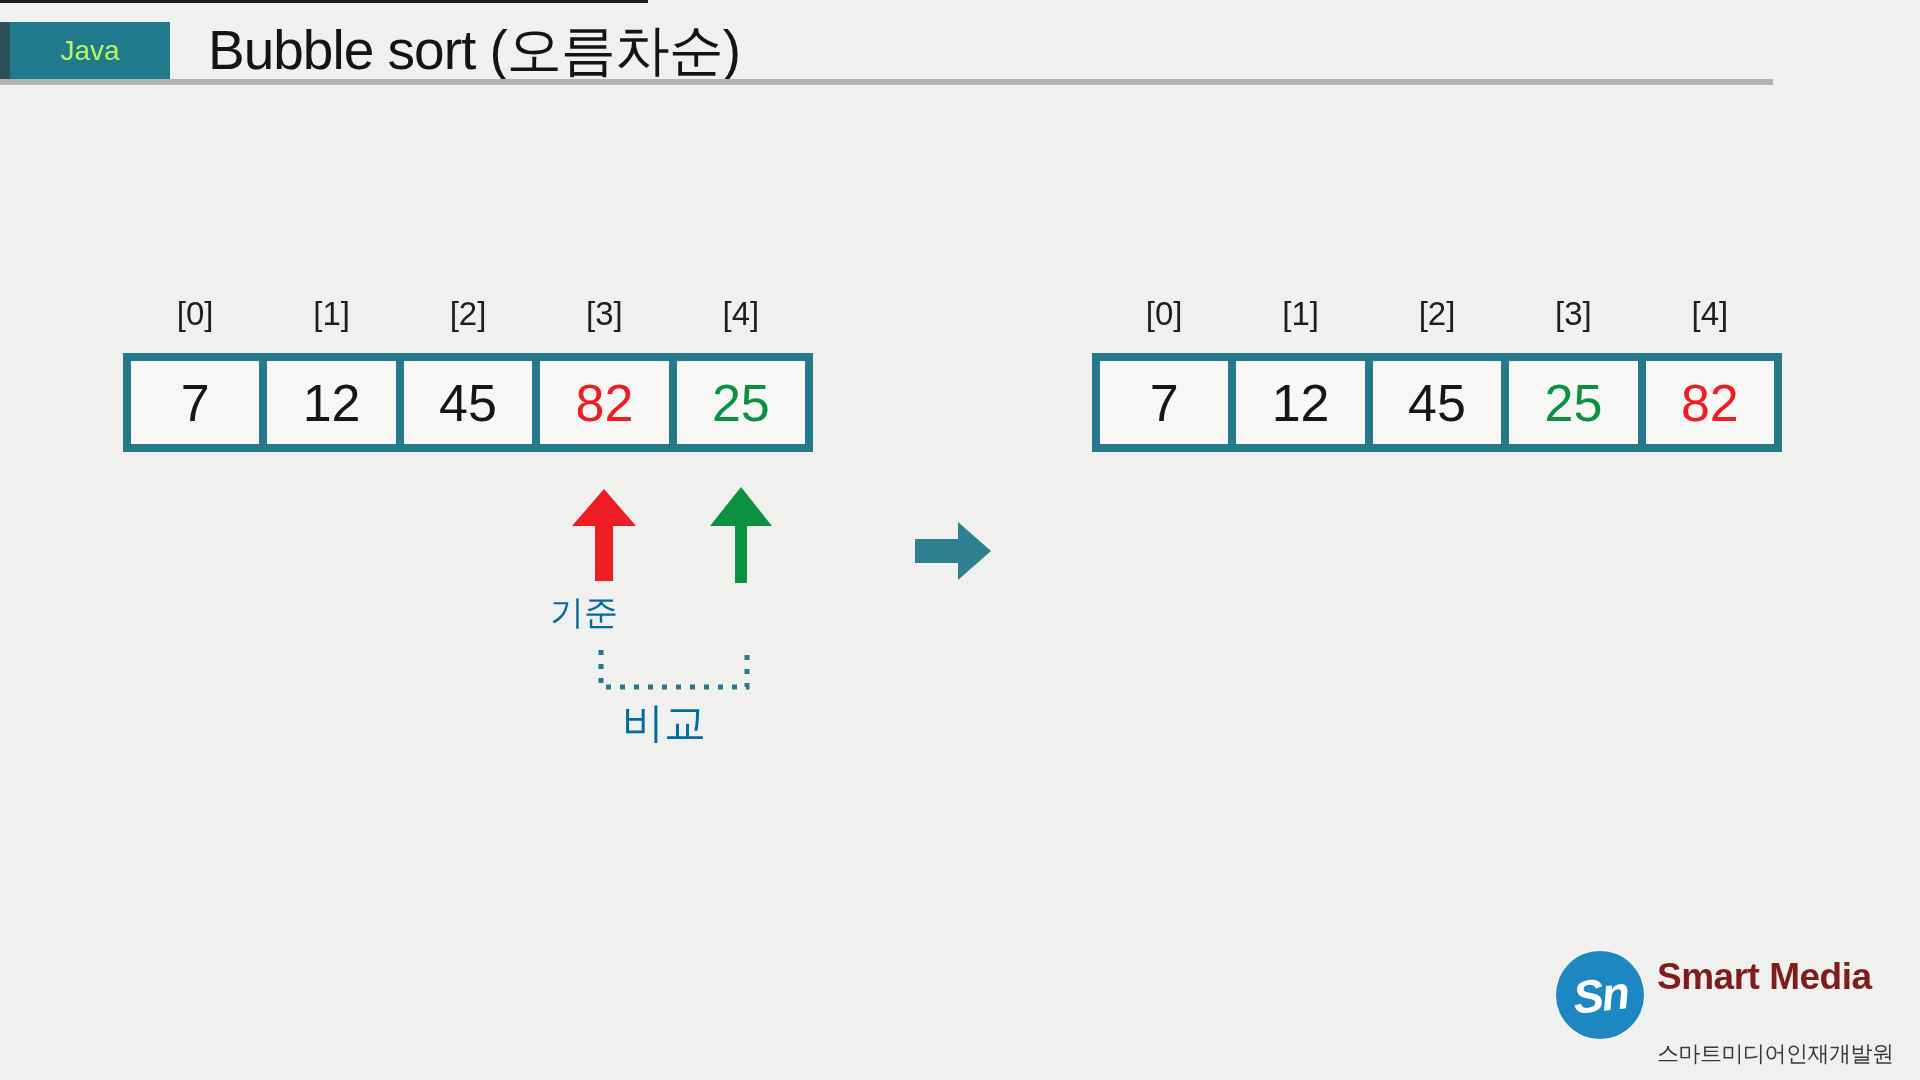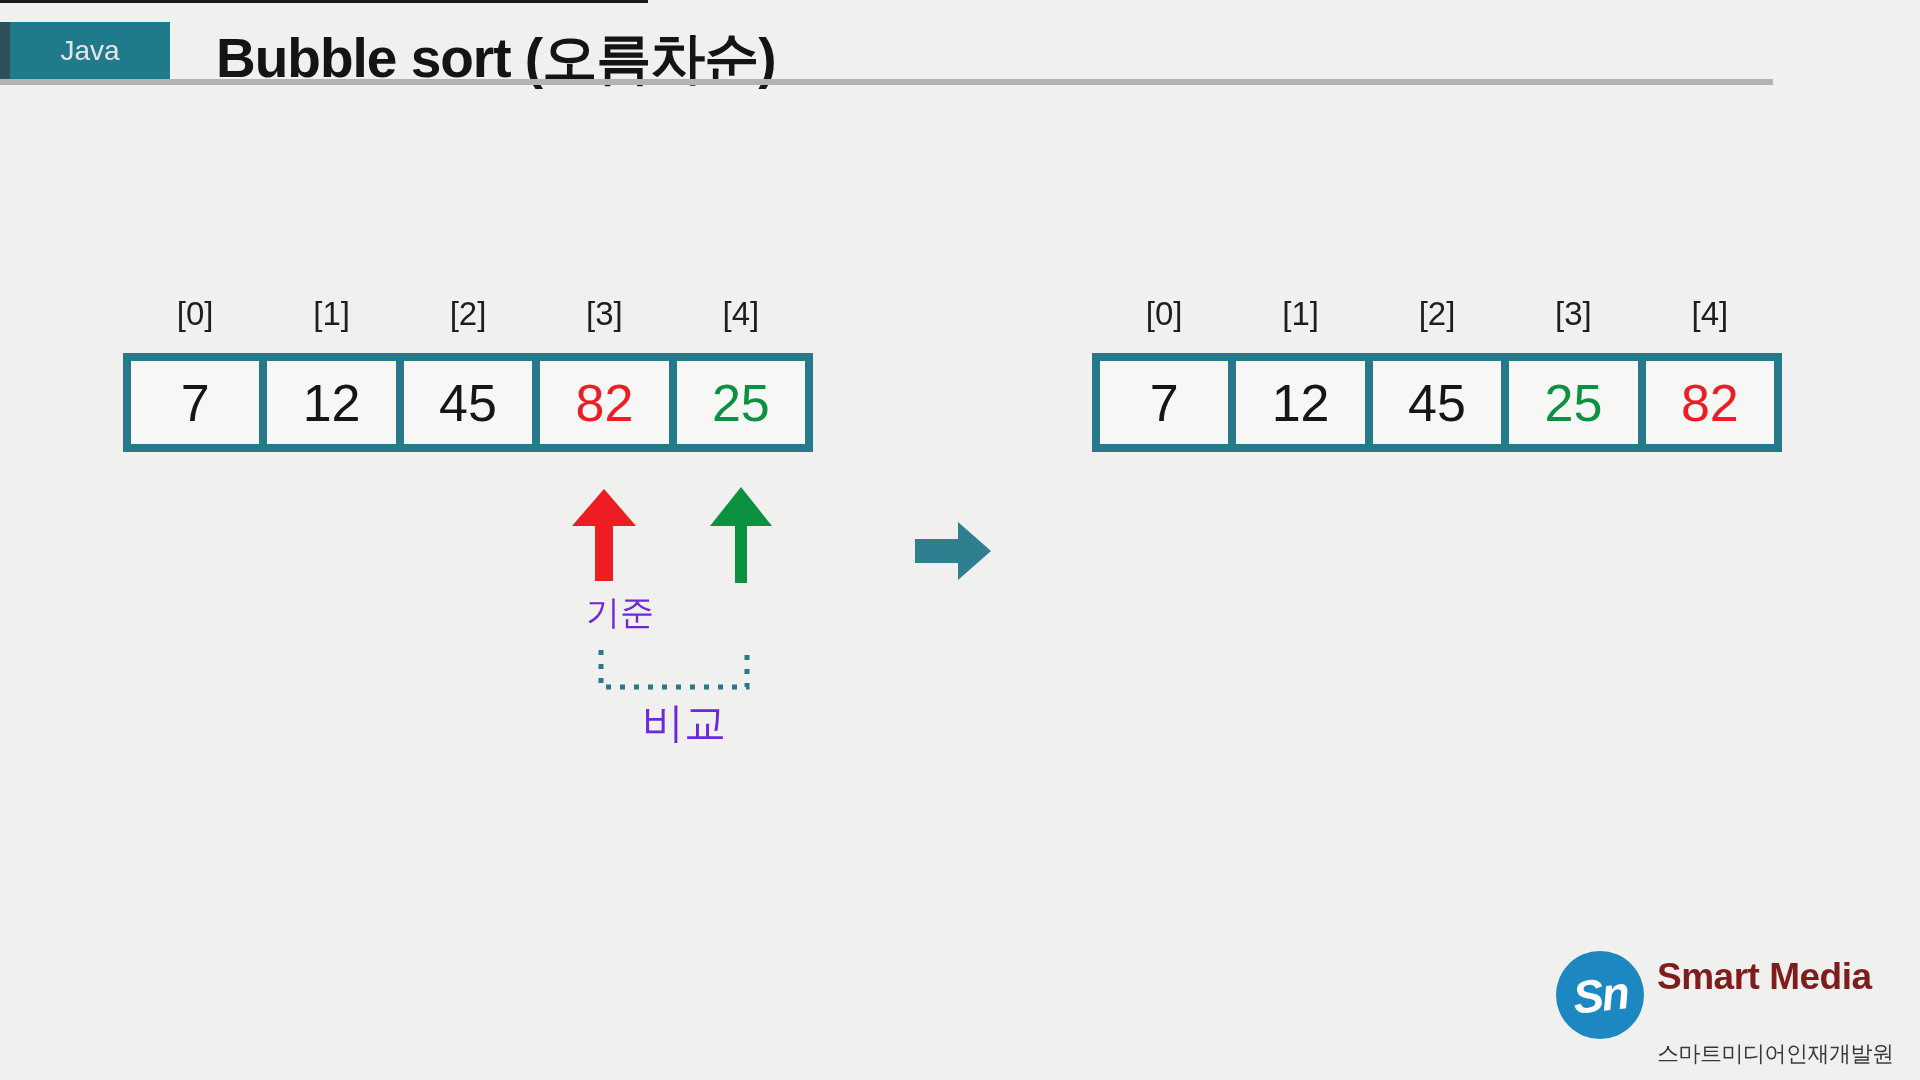--- a/index.html
+++ b/index.html
@@ -12,44 +12,44 @@
     font-family:"Liberation Sans","DejaVu Sans",sans-serif;
   }
   
   .top-accent{position:absolute;left:0;top:0;width:648px;height:3px;background:#1b1b1b;}
   .java-badge{
     position:absolute;left:0;top:22px;width:170px;height:60px;
     background:var(--badge-teal);box-sizing:border-box;border-left:10px solid #2c4f59;
   }
   .java-badge span{
     display:block;width:100%;height:100%;line-height:58px;text-align:center;
-    color:#e5e5e5;font-size:28px;
+    color:#bef264;font-size:28px;
   }
   .page-title{
-    position:absolute;left:200px;top:6px;margin:16px;
-    font-size:55px;font-weight:700;color:#141414;letter-spacing:-1px;white-space:nowrap;
+    position:absolute;left:200px;top:6px;margin:8px;
+    font-size:55px;font-weight:400;color:#141414;letter-spacing:-1px;white-space:nowrap;
   }
   .title-underline{position:absolute;left:0;top:79px;width:1773px;height:6px;background:#b3b3b1;}
   
   .array-group{position:absolute;width:690px;top:292px;}
   .array-group.before{left:123px;}
   .array-group.after{left:1092px;}
   .index-row{display:flex;gap:8px;padding:0 8px;height:44px;box-sizing:border-box;}
   .index-row span{flex:1;text-align:center;font-size:33px;color:#1e1e1e;line-height:44px;}
   .array-box{
     margin-top:17px;display:flex;gap:8px;padding:8px;height:83px;box-sizing:content-box;
     background:var(--teal);
   }
   .cell{
     flex:1;background:#f7f7f5;display:flex;align-items:center;justify-content:center;
   }
   .cell span{font-size:52px;color:#161616;}
   
   .annot{position:absolute;}
-  .label-kr{position:absolute;text-align:right;color:#6d28d9;}
+  .label-kr{position:absolute;text-align:left;color:#0369a1;}
   .label-reference{left:550px;top:590px;width:104px;font-size:34px;}
   .label-compare{left:622px;top:695px;width:104px;font-size:42px;}
   
   .logo-circle{
     position:absolute;left:1556px;top:951px;width:88px;height:88px;border-radius:50%;
     background:var(--logo-blue);display:flex;align-items:center;justify-content:center;
   }
   .logo-circle span{
     color:#ffffff;font-size:46px;font-weight:bold;font-style:italic;
     transform:rotate(-6deg);letter-spacing:-2px;

